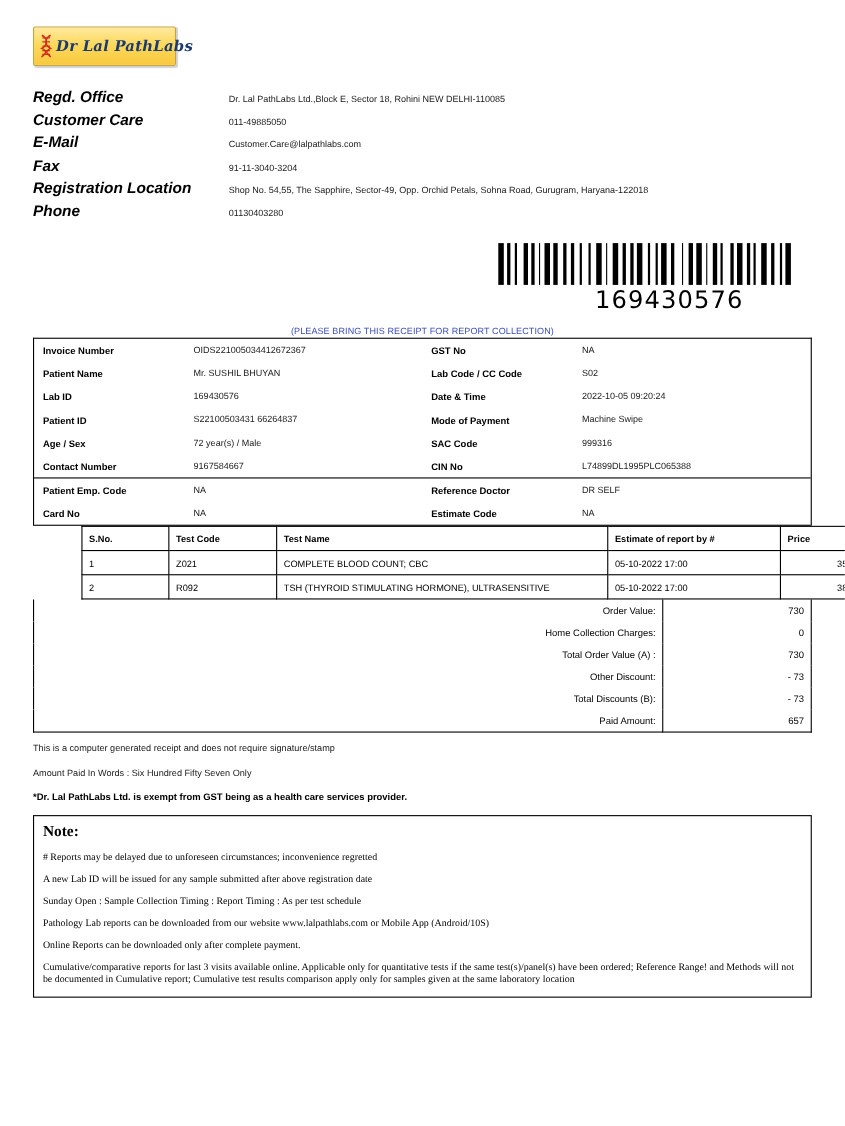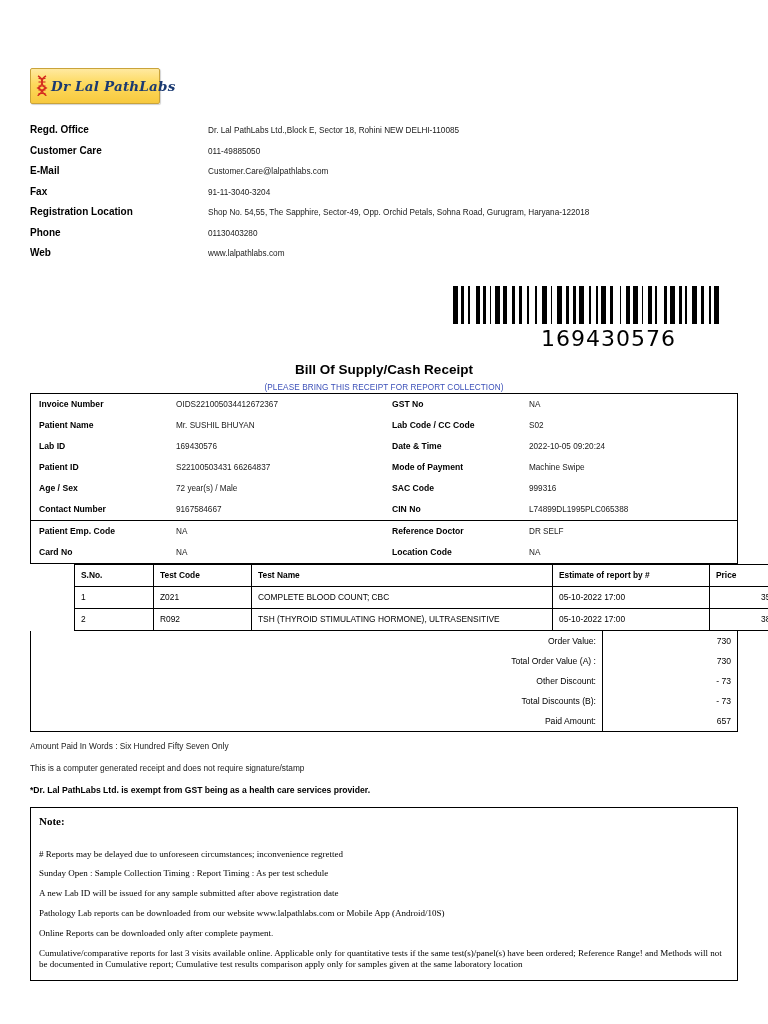--- a/index.html
+++ b/index.html
@@ -19,21 +19,21 @@
   .page {
     position: relative;
     width: 768px;
     height: 1024px;
     box-sizing: border-box;
     padding: 0 30px;
   }
 
   
   .logo-wrap {
-    padding-top: 68px;
+    padding-top: 24px;
     height: 46px;
   }
   .logo {
     width: 130px;
     height: 36px;
     border: 1px solid #c9a33a;
     border-radius: 2px;
     background: linear-gradient(180deg, #ffe9a0 0%, #fdd95c 45%, #f7c93f 100%);
     display: flex;
     align-items: center;
@@ -62,23 +62,24 @@
     margin-top: 10px;
   }
   .info-row {
     display: flex;
     align-items: baseline;
     height: 20.5px;
   }
   .info-label {
     width: 178px;
     flex: 0 0 178px;
-    font-size: 10px;
+    font-size: 14px;
     font-weight: bold;
     color: #000;
+    font-style: italic;
   }
   .info-value {
     font-size: 8.2px;
     color: #1a1a1a;
   }
 
   
   .barcode-area {
     margin-top: 18px;
     height: 70px;
@@ -236,23 +237,23 @@
 
   
   .note-box {
     border: 1px solid #000;
     padding: 7px 8px 10px 8px;
     font-family: "Liberation Serif", "DejaVu Serif", serif;
     min-height: 140px;
     box-sizing: border-box;
   }
   .note-title {
-    font-size: 11px;
-    font-weight: bold;
-    margin-bottom: 22px;
+    font-size: 14px;
+    font-weight: bold;
+    margin-bottom: 9px;
     font-family: "Liberation Serif", "DejaVu Serif", serif;
   }
   .note-line {
     font-size: 9px;
     line-height: 1.22;
     margin-bottom: 9px;
     font-family: "Liberation Serif", "DejaVu Serif", serif;
   }
   .note-line:last-child { margin-bottom: 0; }
 </style>
@@ -298,24 +299,20 @@
         <div class="info-value">91-11-3040-3204</div>
       </div>
       <div class="info-row">
         <div class="info-label">Registration Location</div>
         <div class="info-value">Shop No. 54,55, The Sapphire, Sector-49, Opp. Orchid Petals, Sohna Road, Gurugram, Haryana-122018</div>
       </div>
       <div class="info-row">
         <div class="info-label">Phone</div>
         <div class="info-value">01130403280</div>
       </div>
-      <div class="info-row">
-        <div class="info-label">Web</div>
-        <div class="info-value">www.lalpathlabs.com</div>
-      </div>
     </div>
 
   <div class="barcode-area">
     <div class="barcode-bars" id="barcode-bars">
         <i style="width: 4.8px; background: rgb(0, 0, 0);"></i>
         <i style="width: 1.6px; background: rgb(255, 255, 255);"></i>
         <i style="width: 3.2px; background: rgb(0, 0, 0);"></i>
         <i style="width: 1.6px; background: rgb(255, 255, 255);"></i>
         <i style="width: 1.6px; background: rgb(0, 0, 0);"></i>
         <i style="width: 4.8px; background: rgb(255, 255, 255);"></i>
@@ -381,21 +378,20 @@
         <i style="width: 1.6px; background: rgb(255, 255, 255);"></i>
         <i style="width: 3.2px; background: rgb(0, 0, 0);"></i>
         <i style="width: 3.2px; background: rgb(255, 255, 255);"></i>
         <i style="width: 1.6px; background: rgb(0, 0, 0);"></i>
         <i style="width: 1.6px; background: rgb(255, 255, 255);"></i>
         <i style="width: 4.8px; background: rgb(0, 0, 0);"></i>
       </div>
     <div class="barcode-number">169430576</div>
   </div>
 
-  <div class="doc-title">Bill Of Supply/Cash Receipt</div>
   <div class="doc-subtitle">(PLEASE BRING THIS RECEIPT FOR REPORT COLLECTION)</div>
 
   <div class="details">
     <div class="details-grid">
       <div class="details-col left" id="details-left">
           <div class="d-row">
             <div class="d-label">Invoice Number</div>
             <div class="d-value">OIDS221005034412672367</div>
           </div>
           <div class="d-row">
@@ -456,21 +452,21 @@
             <div class="d-label">Card No</div>
             <div class="d-value">NA</div>
           </div>
         </div>
       <div class="details-col right" id="details-right-extra">
           <div class="d-row">
             <div class="d-label">Reference Doctor</div>
             <div class="d-value">DR SELF</div>
           </div>
           <div class="d-row">
-            <div class="d-label">Location Code</div>
+            <div class="d-label">Estimate Code</div>
             <div class="d-value">NA</div>
           </div>
         </div>
     </div>
   </div>
 
   <table class="tests">
     <thead>
       <tr>
         <th class="c-sno">S.No.</th>
@@ -498,49 +494,53 @@
       </tbody>
   </table>
 
   <table class="totals">
     <tbody id="totals-body">
         <tr>
           <td class="t-label">Order Value:</td>
           <td class="t-value">730</td>
         </tr>
         <tr>
+          <td class="t-label">Home Collection Charges:</td>
+          <td class="t-value">0</td>
+        </tr>
+        <tr>
           <td class="t-label bold">Total Order Value (A) :</td>
           <td class="t-value bold">730</td>
         </tr>
         <tr>
           <td class="t-label">Other Discount:</td>
           <td class="t-value">- 73</td>
         </tr>
         <tr>
           <td class="t-label bold">Total Discounts (B):</td>
           <td class="t-value bold">- 73</td>
         </tr>
         <tr>
           <td class="t-label">Paid Amount:</td>
           <td class="t-value">657</td>
         </tr>
       </tbody>
   </table>
 
   <div class="footer-lines">
+    <div class="f-line">This is a computer generated receipt and does not require signature/stamp</div>
     <div class="f-line">Amount Paid In Words : Six Hundred Fifty Seven Only</div>
-    <div class="f-line">This is a computer generated receipt and does not require signature/stamp</div>
     <div class="f-line strong">*Dr. Lal PathLabs Ltd. is exempt from GST being as a health care services provider.</div>
   </div>
 
   <div class="note-box">
     <div class="note-title">Note:</div>
     <div id="note-lines">
         <div class="note-line"># Reports may be delayed due to unforeseen circumstances; inconvenience regretted</div>
+        <div class="note-line">A new Lab ID will be issued for any sample submitted after above registration date</div>
         <div class="note-line">Sunday Open : Sample Collection Timing : Report Timing : As per test schedule</div>
-        <div class="note-line">A new Lab ID will be issued for any sample submitted after above registration date</div>
         <div class="note-line">Pathology Lab reports can be downloaded from our website www.lalpathlabs.com or Mobile App (Android/10S)</div>
         <div class="note-line">Online Reports can be downloaded only after complete payment.</div>
         <div class="note-line">Cumulative/comparative reports for last 3 visits available online. Applicable only for quantitative tests if the same test(s)/panel(s) have been ordered; Reference Range! and Methods will not be documented in Cumulative report; Cumulative test results comparison apply only for samples given at the same laboratory location</div>
       </div>
   </div>
 
 </div>
 
 </body></html>

